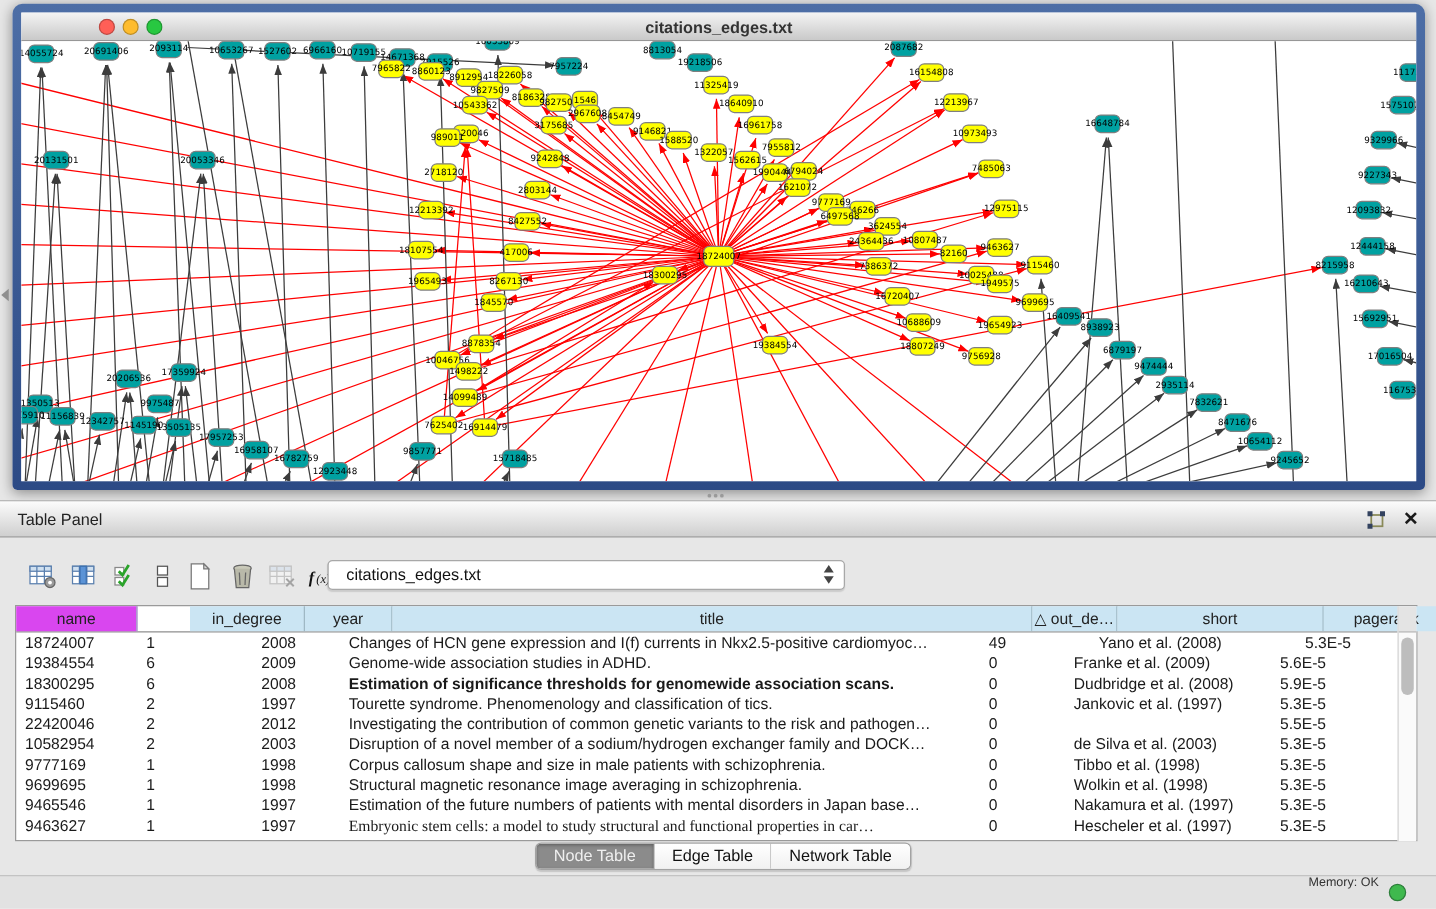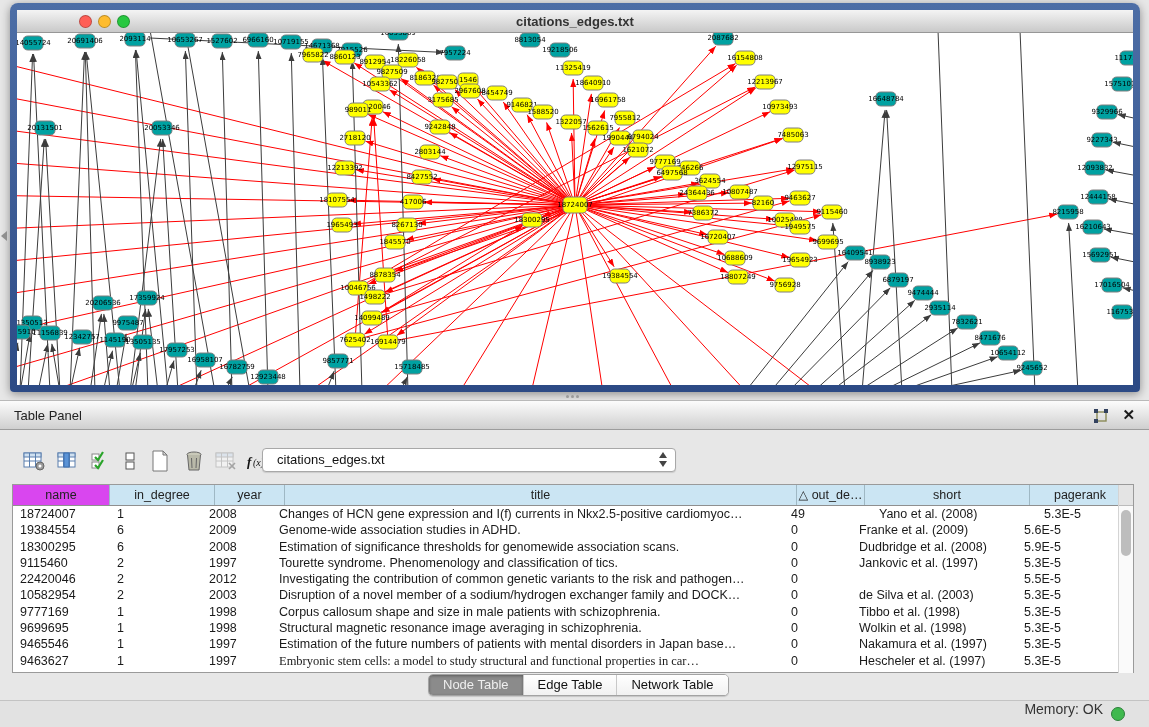--- a/index.html
+++ b/index.html
@@ -69,21 +69,21 @@
          border:1px solid #a3a3a3; border-radius:5px; overflow:hidden;
          background:#fff; box-shadow:0 1px 1px rgba(0,0,0,.15); }
   .tab { font-size:13px; line-height:20px; padding:0 14px; color:#111;
          background:linear-gradient(#ffffff,#f1f1f1); border-right:1px solid #c9c9c9; }
   .tab:last-child { border-right:none; }
   .tab.sel { background:#8b8b8b; color:#efefef;
          box-shadow:inset 0 1px 3px rgba(0,0,0,.35); }
 
   .statusbar { position:absolute; left:0; top:700px; width:1149px; height:27px;
          background:#e2e2e2; border-top:1px solid #c3c3c3; }
-  .mem-label { position:absolute; right:46px; top:0; font-size:14px; color:#333; }
+  .mem-label { position:absolute; right:46px; top:0; font-size:10px; color:#333; }
   .mem-dot { position:absolute; right:24px; top:6px; width:14px; height:14px;
          border-radius:50%; border:1px solid #2d7f3b; }
 </style>
 </head>
 <body>
 
 <div id="app">
 
   <div class="win">
     <div class="win-inner">
@@ -830,21 +830,21 @@
       <span class="arrows">
           <i class="up"></i>
           <i class="dn"></i>
         </span>
     </div>
   </div>
 
   <div class="tablebox">
     <div class="thead" id="thead">
         <div class="th" style="width: 97px; background: #d946ef;">name</div>
-        <div class="th" style="width: 105px; background: rgb(203, 229, 243);">in_degree</div>
+        <div class="th" style="width: 92px; background: rgb(203, 229, 243); margin-left: 42px;">in_degree</div>
         <div class="th" style="width: 70px; background: rgb(203, 229, 243);">year</div>
         <div class="th" style="width: 512px; background: rgb(203, 229, 243);">title</div>
         <div class="th" style="width: 68px; background: rgb(203, 229, 243);">△ out_de…</div>
         <div class="th" style="width: 165px; background: rgb(203, 229, 243);">short</div>
         <div class="th" style="width: 101px; background: rgb(203, 229, 243);">pagerank</div>
       </div>
     <div id="tbody">
         <div class="tr">
           <div class="td" style="width: 97px;">18724007</div>
           <div class="td" style="width: 92px;">1</div>
@@ -860,21 +860,21 @@
           <div class="td" style="width: 70px;">2009</div>
           <div class="td" style="width: 512px;">Genome-wide association studies in ADHD.</div>
           <div class="td" style="width: 68px;">0</div>
           <div class="td" style="width: 165px;">Franke et al. (2009)</div>
           <div class="td" style="width: 101px;">5.6E-5</div>
         </div>
         <div class="tr">
           <div class="td" style="width: 97px;">18300295</div>
           <div class="td" style="width: 92px;">6</div>
           <div class="td" style="width: 70px;">2008</div>
-          <div class="td" style="width: 512px;">Estimation of significance thresholds for genomewide association scans.</div>
+          <div class="td" style="width: 512px; font-weight: bold;">Estimation of significance thresholds for genomewide association scans.</div>
           <div class="td" style="width: 68px;">0</div>
           <div class="td" style="width: 165px;">Dudbridge et al. (2008)</div>
           <div class="td" style="width: 101px;">5.9E-5</div>
         </div>
         <div class="tr">
           <div class="td" style="width: 97px;">9115460</div>
           <div class="td" style="width: 92px;">2</div>
           <div class="td" style="width: 70px;">1997</div>
           <div class="td" style="width: 512px;">Tourette syndrome. Phenomenology and classification of tics.</div>
           <div class="td" style="width: 68px;">0</div>

